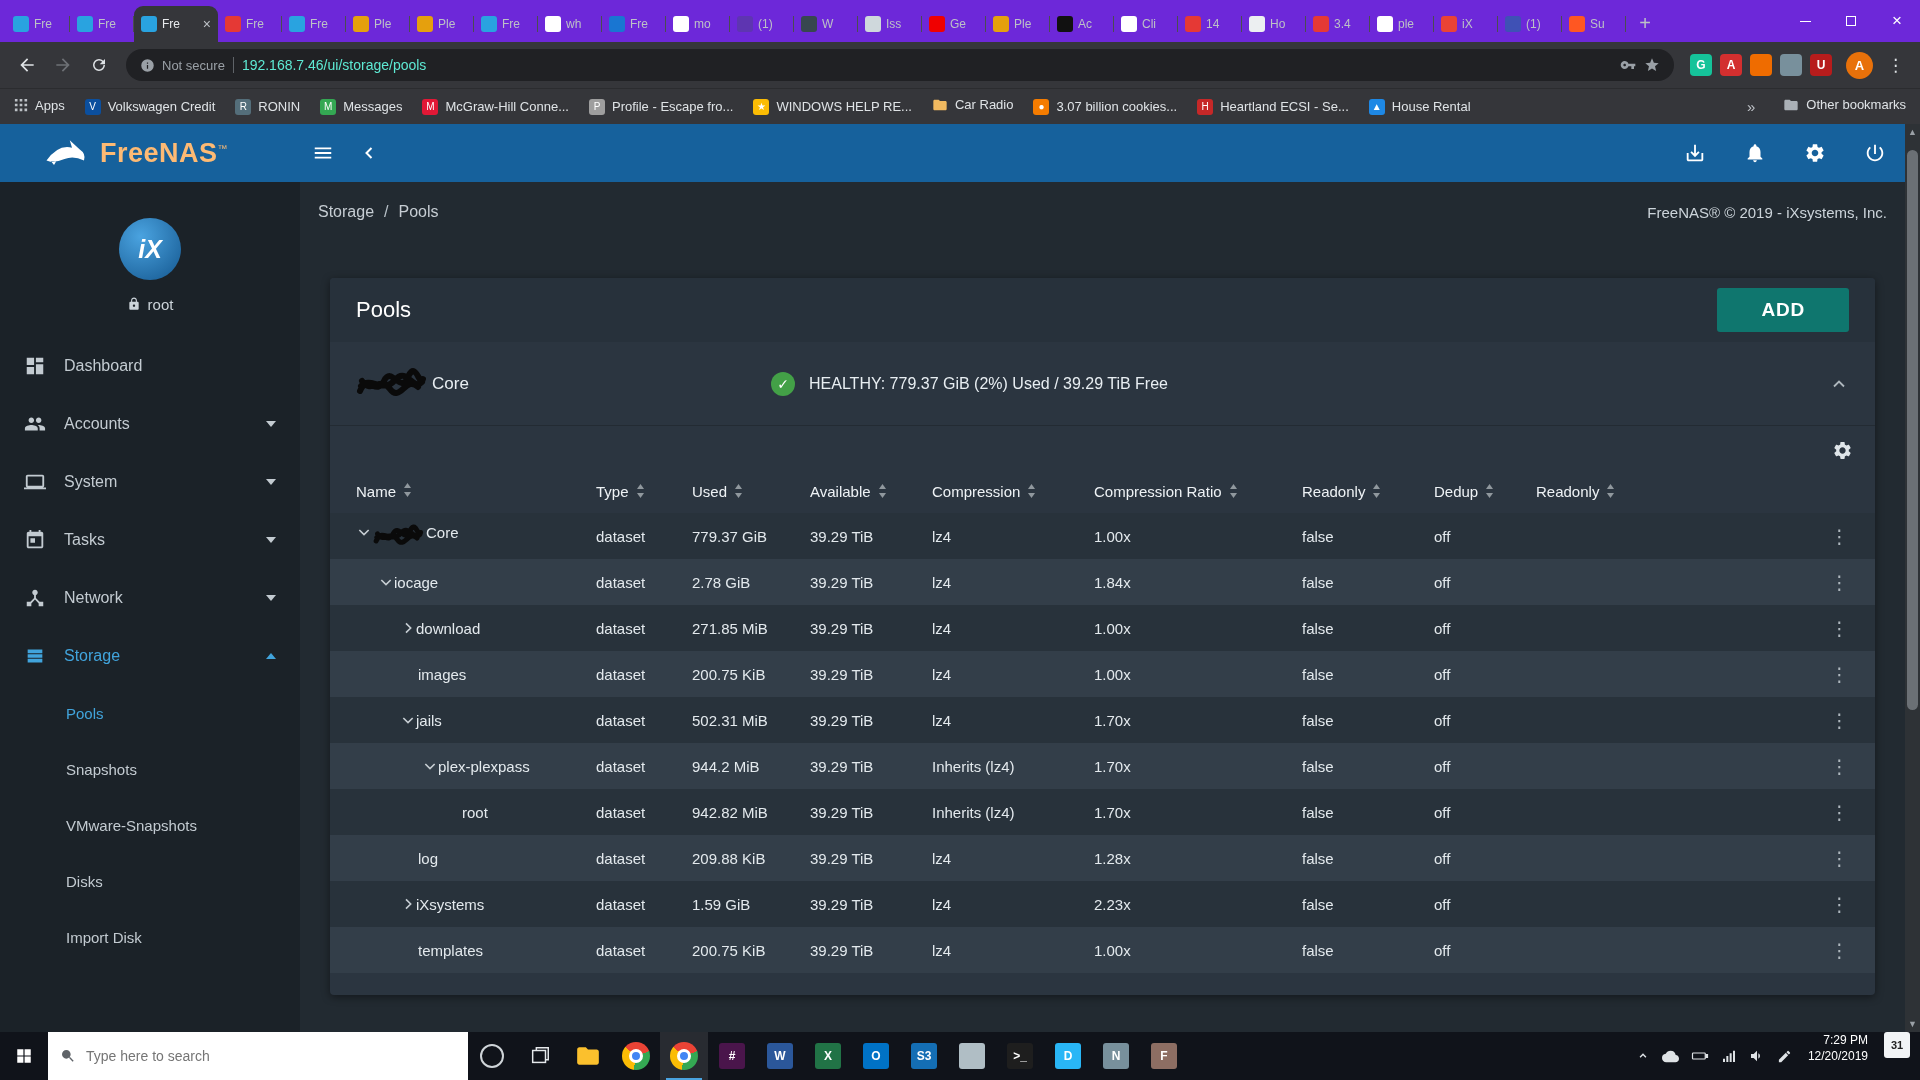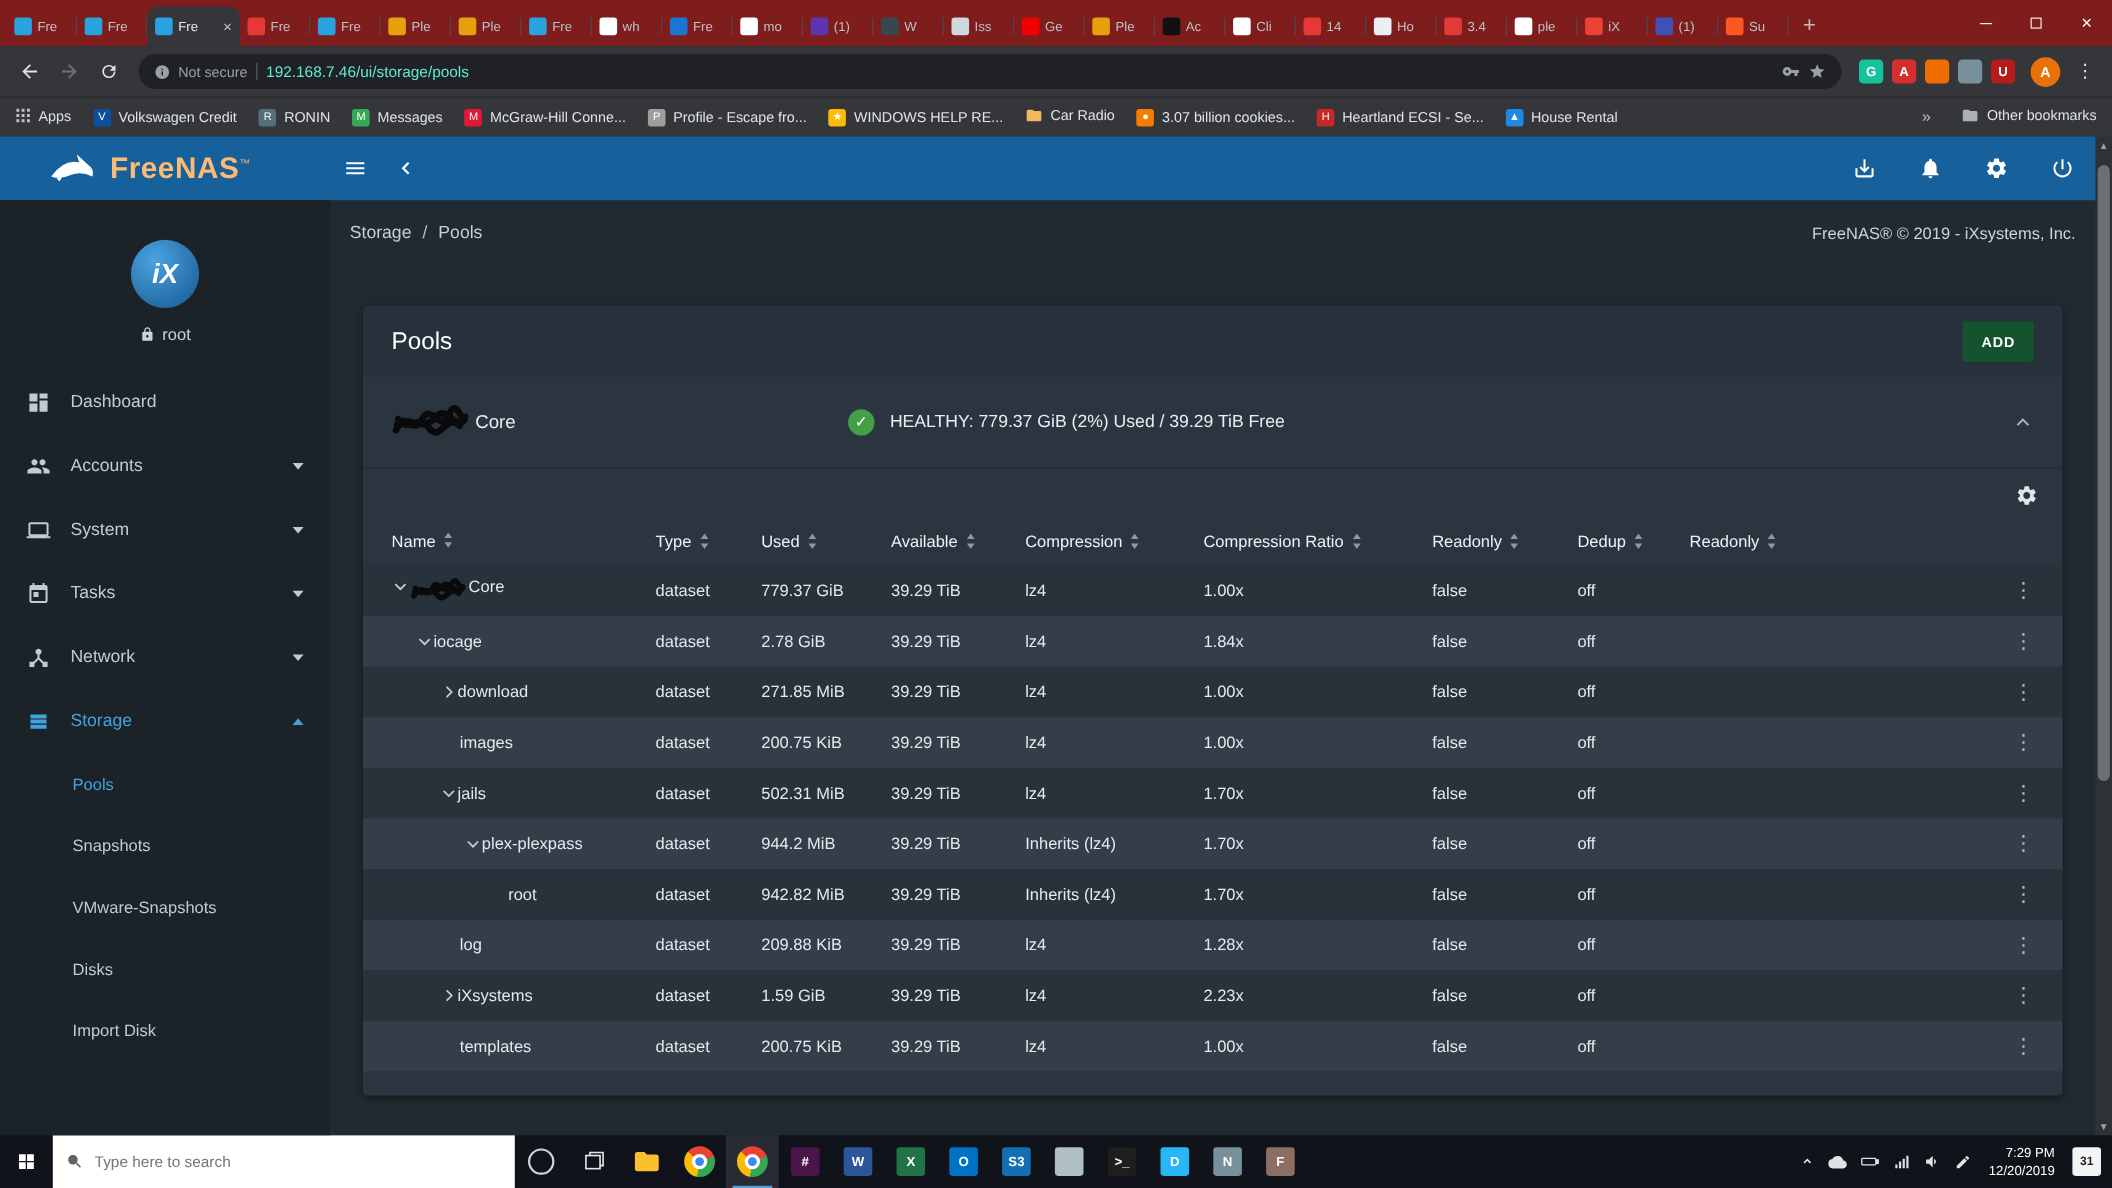--- a/index.html
+++ b/index.html
@@ -1,21 +1,21 @@
 <!DOCTYPE html>
 <html><head>
 <meta charset="utf-8">
 <style>
   *{margin:0;padding:0;box-sizing:border-box}
   html,body{width:1920px;height:1080px;overflow:hidden}
   body{font-family:"Liberation Sans","DejaVu Sans",sans-serif;background:#202124;color:#e8eaed}
   .screen{width:1920px;height:1080px;display:flex;flex-direction:column}
 
   
-  .tabstrip{height:42px;background:#7f1d1d;display:flex;align-items:flex-end;padding-left:6px;flex:none}
+  .tabstrip{height:42px;background:#6d28d9;display:flex;align-items:flex-end;padding-left:6px;flex:none}
   .tabs{display:flex;align-items:flex-end;height:100%}
   .tab{width:64px;height:36px;display:flex;align-items:center;gap:5px;padding:0 7px;border-radius:9px 9px 0 0;
        color:#bdc1c6;font-size:12px;position:relative;cursor:default}
   .tab:not(.active)::after{content:"";position:absolute;right:0;top:10px;height:16px;width:1px;background:#4a4d51}
   .tab.active{background:#35363a;color:#e8eaed;width:84px}
   .favicon{width:16px;height:16px;border-radius:3px;flex:none}
   .tab-label{overflow:hidden;white-space:nowrap;flex:1}
   .tab-close{font-size:14px;color:#bdc1c6}
   .newtab{width:30px;height:30px;margin:0 4px 4px 4px;display:flex;align-items:center;justify-content:center;
           color:#bdc1c6;font-size:20px;border-radius:50%}
@@ -76,22 +76,22 @@
 
   .main{flex:1;display:flex;flex-direction:column;min-width:0;padding-right:15px}
   .breadcrumb-row{height:60px;display:flex;align-items:center;padding:0 18px;color:#b7c0c7;font-size:16px;gap:10px;flex:none}
   .crumb{color:#c6cdd3}
   .copyright{margin-left:auto;font-size:15px;color:#ccd4da}
 
   .card{margin:36px 30px 0 30px;background:#2b3540;border-radius:4px;box-shadow:0 2px 8px rgba(0,0,0,.45);
         display:flex;flex-direction:column}
   .card-header{height:64px;display:flex;align-items:center;padding:0 26px;font-size:22px;color:#fff;
                background:#27313b;border-radius:4px 4px 0 0}
-  .add-btn{margin-left:auto;background:#14532d;color:#fff;font-size:13px;font-weight:bold;letter-spacing:.8px;
-           padding:11px 17px;border:none;border-radius:3px;font-family:inherit}
+  .add-btn{margin-left:auto;background:#0f766e;color:#fff;font-size:19px;font-weight:bold;letter-spacing:.8px;
+           padding:11px 44px;border:none;border-radius:3px;font-family:inherit}
   .status-row{display:flex;align-items:center;height:84px;padding:0 26px;border-bottom:1px solid #232b33}
   .pool-name-block{display:flex;align-items:center;gap:4px;width:415px;color:#e8eef2;font-size:17px;flex:none}
   .health{display:flex;align-items:center;gap:14px;color:#e8eef2;font-size:16px}
   .health-check{width:24px;height:24px;border-radius:50%;background:#43a047;color:#fff;display:flex;
                 align-items:center;justify-content:center;font-size:14px;flex:none}
   .collapse-chev{margin-left:auto;color:#aeb7bd;display:flex}
   .gear-row{display:flex;justify-content:flex-end;padding:14px 22px 4px;color:#dfe5e9}
   .tbl{padding-bottom:22px}
   .thead,.trow{display:flex;align-items:center;padding:0 26px;height:46px;font-size:15px;color:#e3e9ed}
   .thead{height:44px;color:#eef2f5}
@@ -126,21 +126,21 @@
   .tb-apps{display:flex;align-items:stretch}
   .tb-app{width:48px;display:flex;align-items:center;justify-content:center;position:relative}
   .tb-app.open{background:rgba(255,255,255,.10)}
   .tb-app.open::after{content:"";position:absolute;bottom:0;left:6px;right:6px;height:2px;background:#4aa3e0}
   .tb-tile{min-width:26px;height:26px;border-radius:3px;display:flex;align-items:center;justify-content:center;
            color:#fff;font-size:12px;font-weight:bold;padding:0 3px}
   .tb-circle{width:24px;height:24px;border-radius:50%;border:2px solid #cfd4d8}
   .tb-chrome{width:28px;height:28px;border-radius:50%;position:relative;
              background:conic-gradient(from -50deg,#ea4335 0 33.3%,#34a853 33.3% 66.6%,#fbbc05 66.6% 100%)}
   .tb-chrome-in{position:absolute;inset:7px;background:#4285f4;border:3px solid #fff;border-radius:50%}
-  .tb-tray{margin-left:auto;display:flex;align-items:center;gap:12px;padding-right:10px;color:#dfe3e6}
+  .tb-tray{margin-left:auto;display:flex;gap:12px;padding-right:10px;color:#dfe3e6}
   .tray-ic{display:flex;align-items:center;justify-content:center}
   .tb-clock{text-align:right;font-size:12px;color:#fff;line-height:1.35;padding:0 4px}
   .tb-badge{width:26px;height:26px;background:#f2f4f6;color:#222;border-radius:3px;display:flex;align-items:center;
             justify-content:center;font-size:11px;font-weight:bold}
 </style>
 </head>
 <body>
 
 <div class="screen">
 

